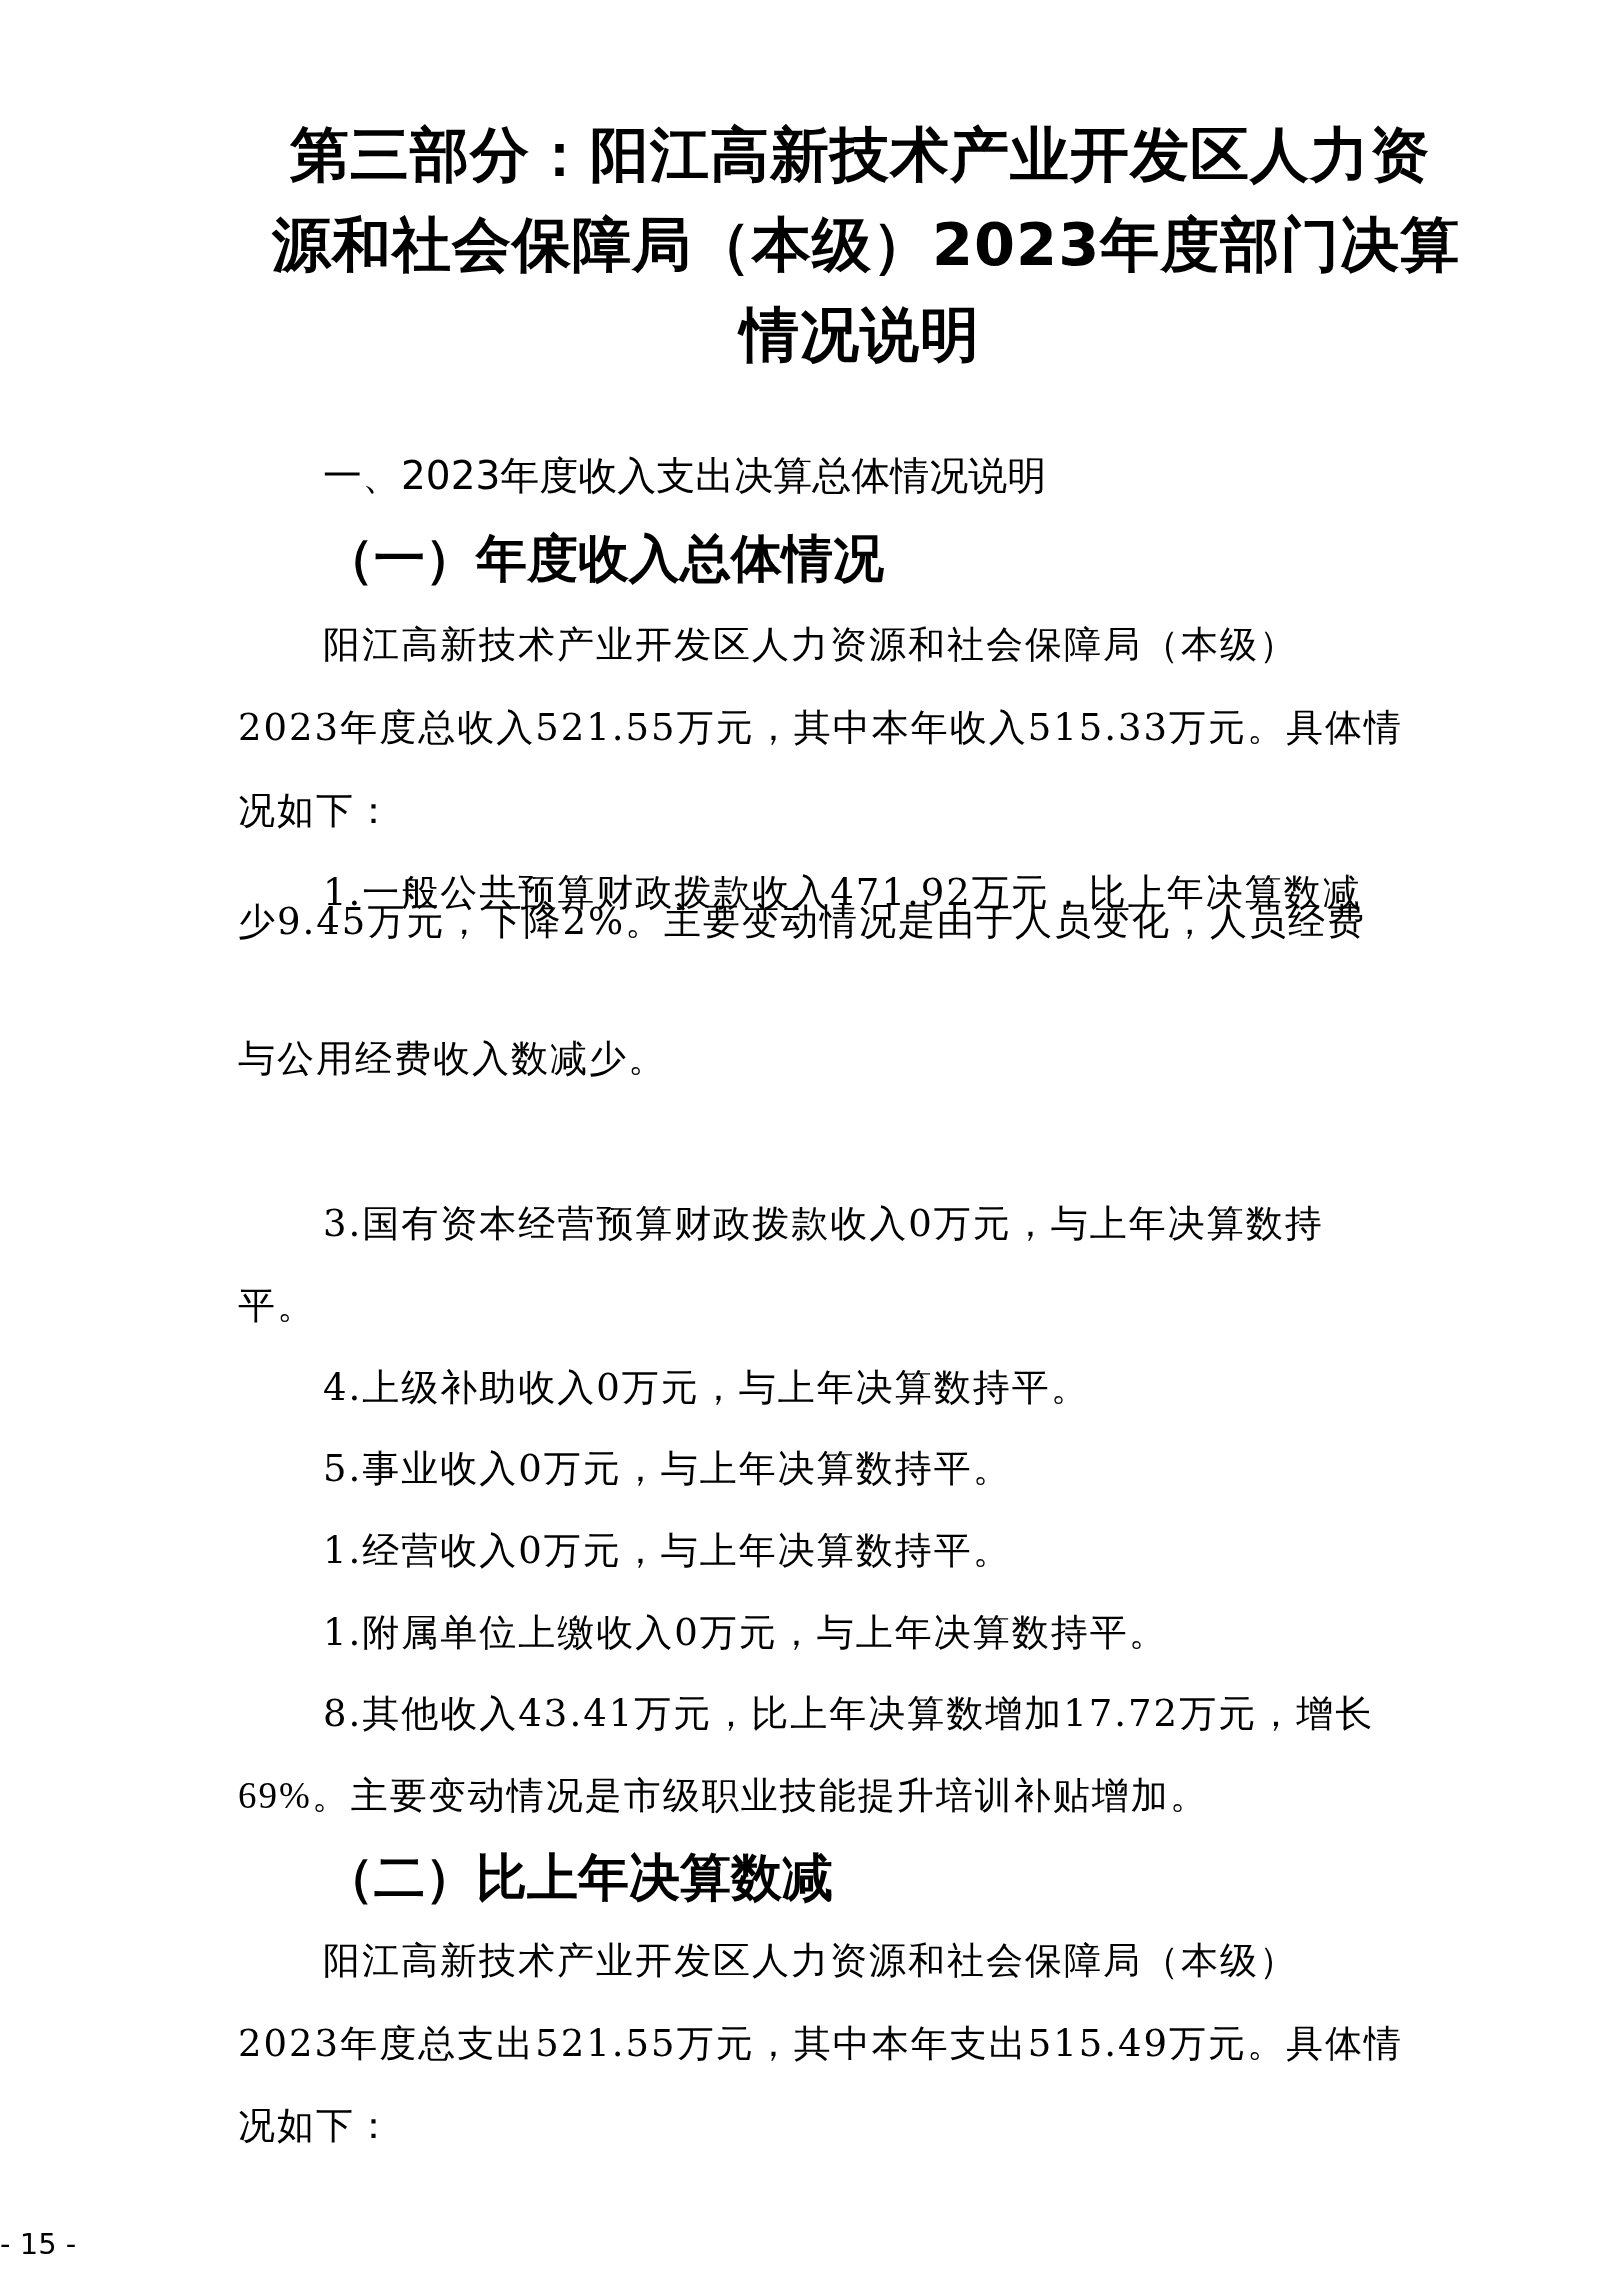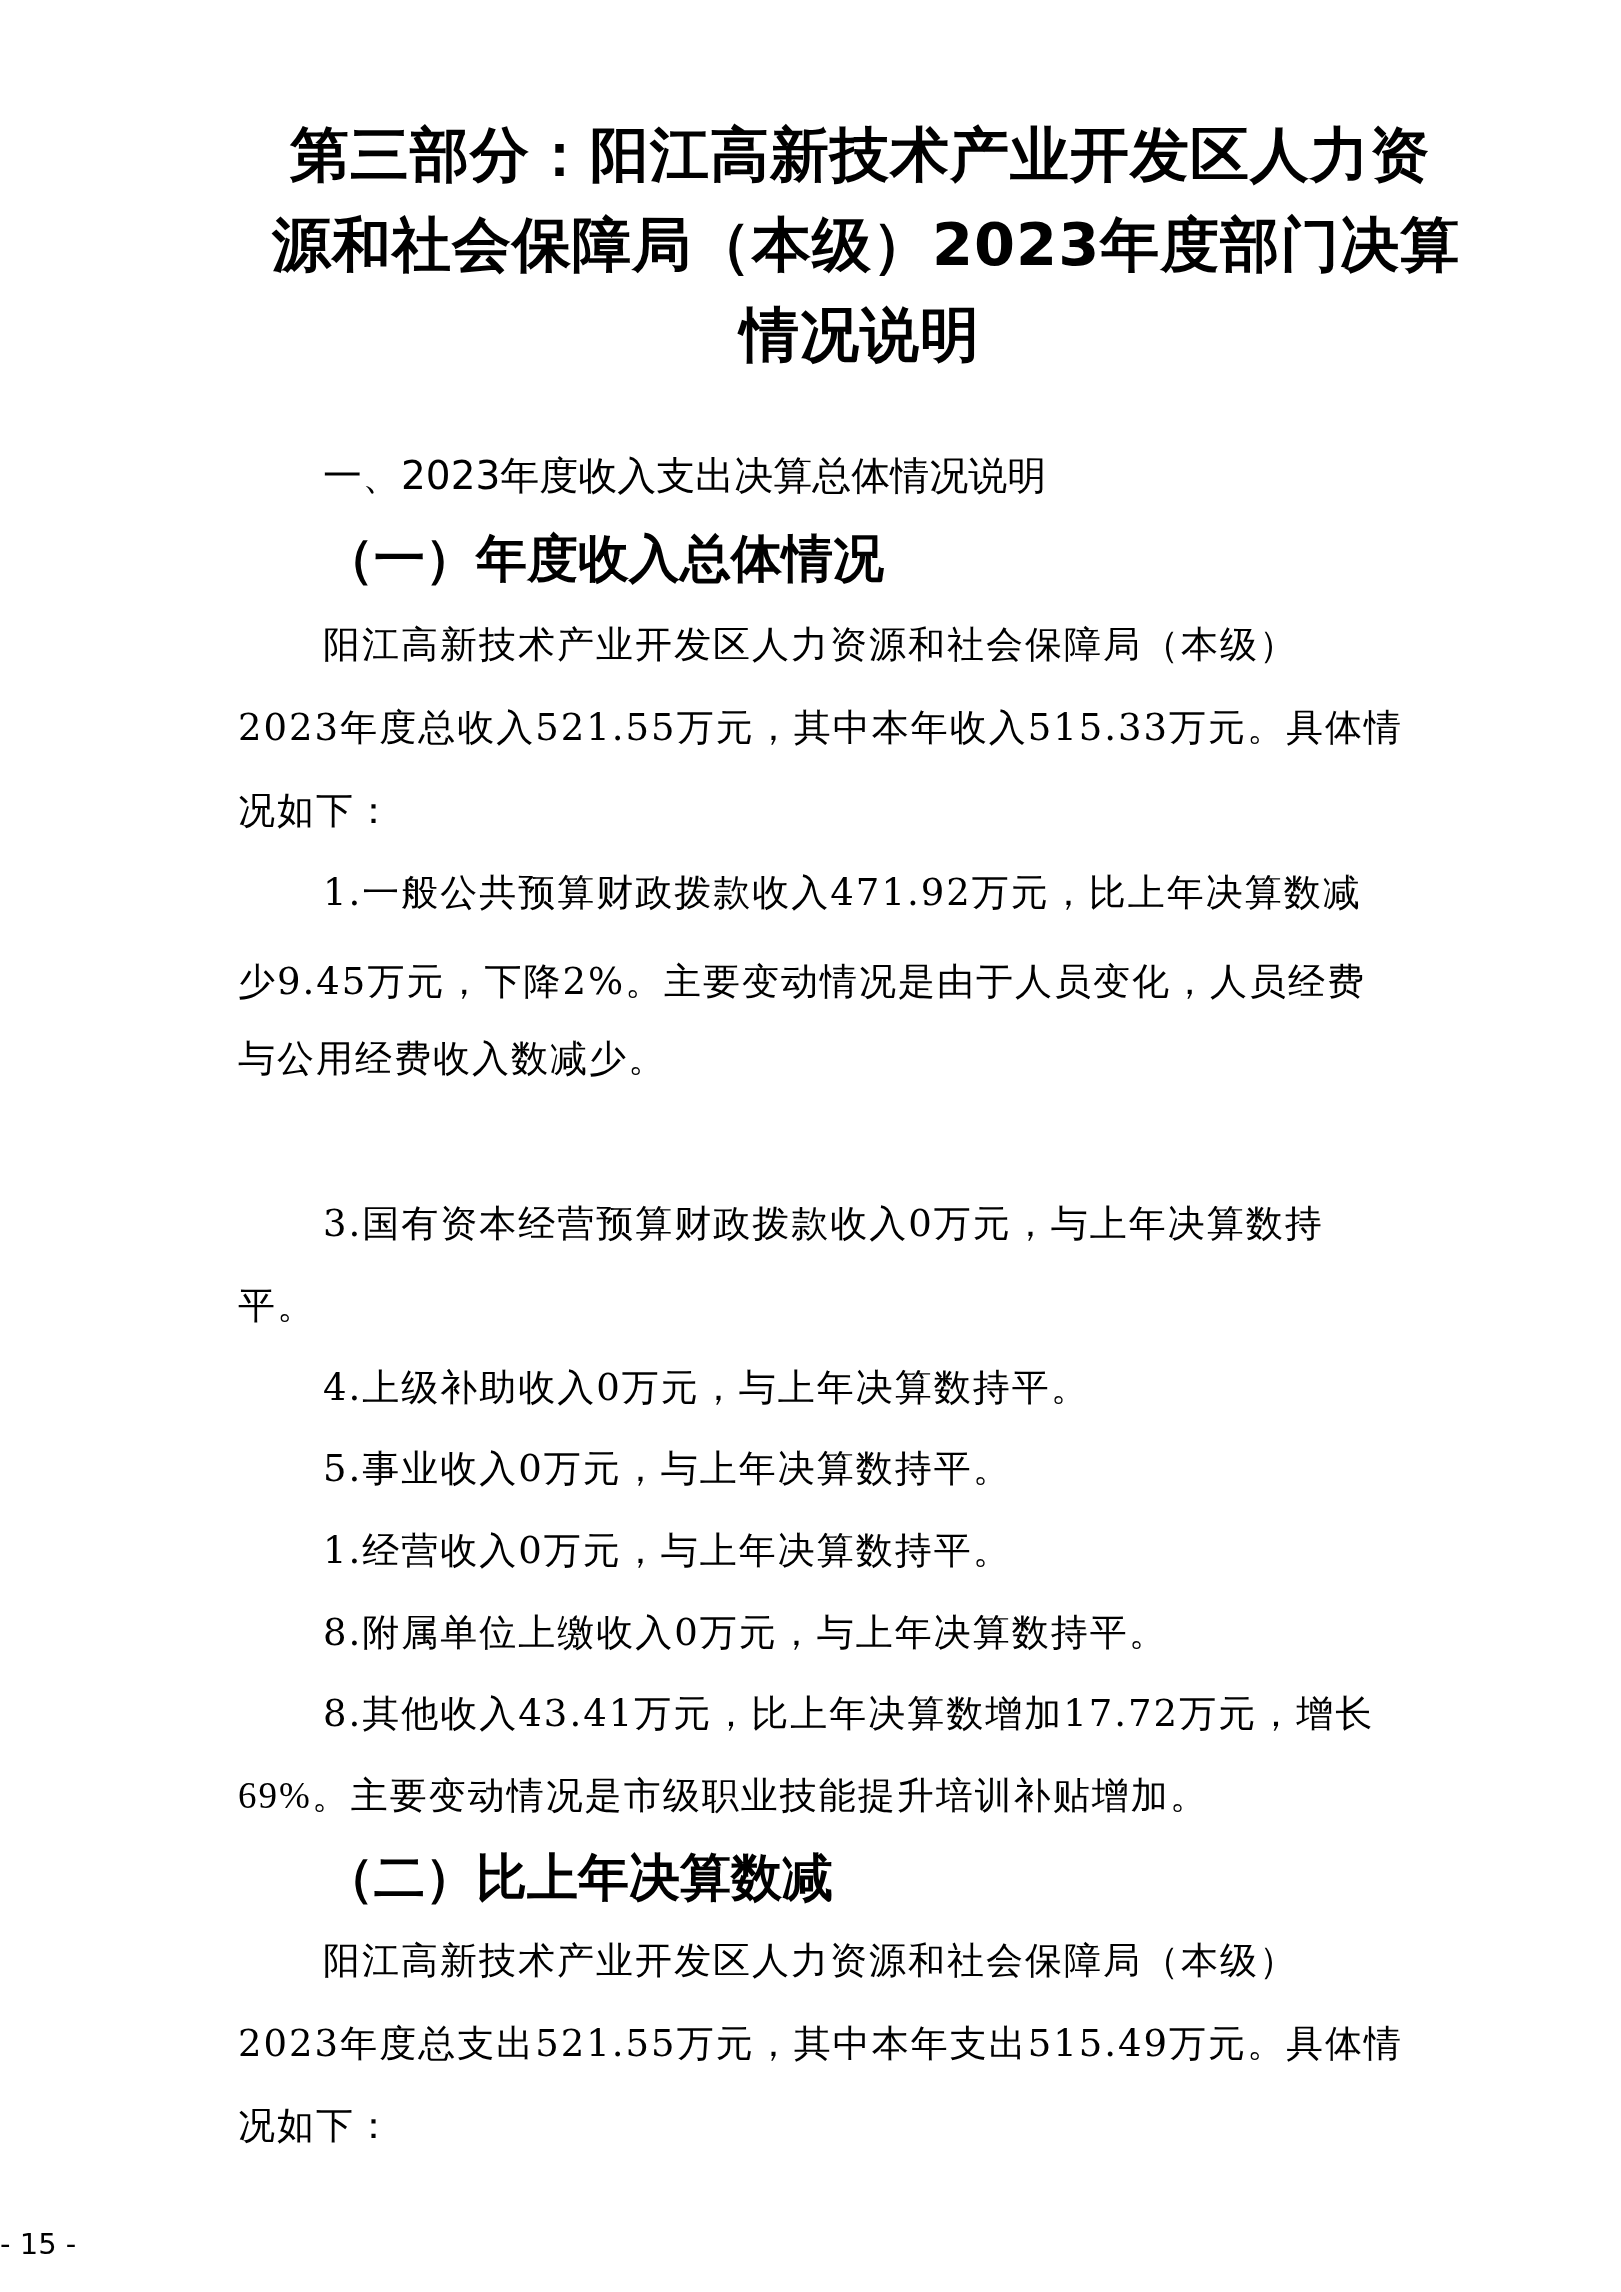--- a/index.html
+++ b/index.html
@@ -84,31 +84,31 @@
 
   <div class="h1">一、2023年度收入支出决算总体情况说明</div>
 
   <div class="h2" style="top:529px;">（一）年度收入总体情况</div>
 
   <div class="line-abs" style="left:323px; top:615px;">阳江高新技术产业开发区人力资源和社会保障局（本级）</div>
   <div class="line-abs" style="top:698px;">2023年度总收入521.55万元，其中本年收入515.33万元。具体情</div>
   <div class="line-abs" style="top:781px;">况如下：</div>
 
   <div class="line-abs" style="left:323px; top:863px;">1.一般公共预算财政拨款收入471.92万元，比上年决算数减</div>
-  <div class="line-abs" style="top:952px;">少9.45万元，下降2%。主要变动情况是由于人员变化，人员经费</div>
+  <div class="line-abs" style="top:892px;">少9.45万元，下降2%。主要变动情况是由于人员变化，人员经费</div>
   <div class="line-abs" style="top:1029px;">与公用经费收入数减少。</div>
 
 
   <div class="line-abs" style="left:323px; top:1194px;">3.国有资本经营预算财政拨款收入0万元，与上年决算数持</div>
   <div class="line-abs" style="top:1276px;">平。</div>
 
   <div class="line-abs" style="left:323px; top:1358px;">4.上级补助收入0万元，与上年决算数持平。</div>
   <div class="line-abs" style="left:323px; top:1439px;">5.事业收入0万元，与上年决算数持平。</div>
   <div class="line-abs" style="left:323px; top:1521px;">1.经营收入0万元，与上年决算数持平。</div>
-  <div class="line-abs" style="left:323px; top:1603px;">8.附属单位上缴收入0万元，与上年决算数持平。</div>
+  <div class="line-abs" style="left:323px; top:1603px;">1.附属单位上缴收入0万元，与上年决算数持平。</div>
 
   <div class="line-abs" style="left:323px; top:1684px;">8.其他收入43.41万元，比上年决算数增加17.72万元，增长</div>
   <div class="line-abs" style="top:1766px;font-family:Liberation Serif, serif;">69%。主要变动情况是市级职业技能提升培训补贴增加。</div>
 
   <div class="h2" style="top:1848px;">（二）比上年决算数减</div>
   <div class="line-abs" style="left:323px; top:1931px;">阳江高新技术产业开发区人力资源和社会保障局（本级）</div>
   <div class="line-abs" style="top:2014px;">2023年度总支出521.55万元，其中本年支出515.49万元。具体情</div>
   <div class="line-abs" style="top:2096px;">况如下：</div>
 
   <div class="footer">- 15 -</div>

